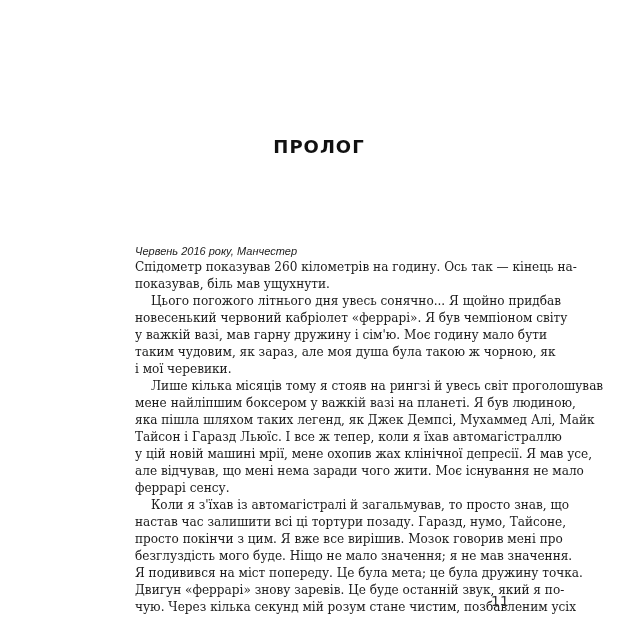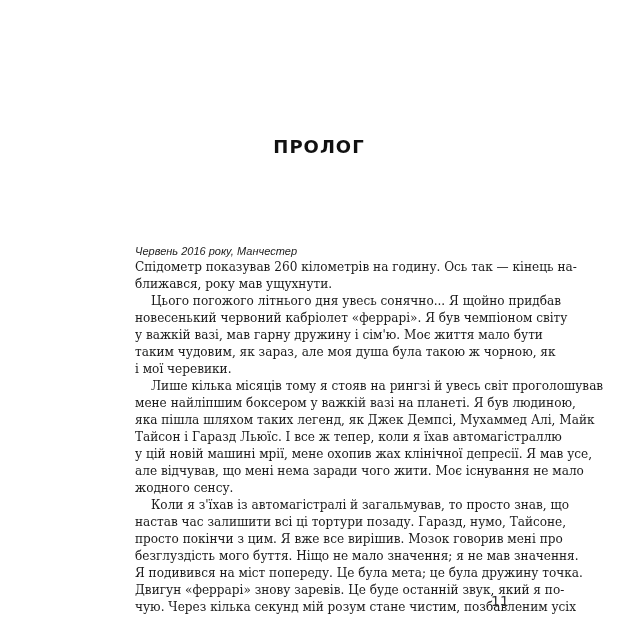--- a/index.html
+++ b/index.html
@@ -29,35 +29,35 @@
     }
   </style>
 </head>
 <body>
 
 <div class="page">
   <div class="title">ПРОЛОГ</div>
   <div class="dateline">Червень 2016 року, Манчестер</div>
 
   <div class="line" style="top:259px">Спідометр показував 260 кілометрів на годину. Ось так — кінець на-</div>
-  <div class="line last" style="top:276px">ближався, року мав ущухнути.</div>
+  <div class="line last" style="top:276px">показував, біль мав ущухнути.</div>
   <div class="line indent" style="top:293px">Цього погожого літнього дня увесь сонячно... Я щойно придбав</div>
   <div class="line" style="top:310px">новесенький червоний кабріолет «феррарі». Я був чемпіоном світу</div>
-  <div class="line" style="top:327px">у важкій вазі, мав гарну дружину і сім'ю. Моє життя мало бути</div>
+  <div class="line" style="top:327px">у важкій вазі, мав гарну дружину і сім'ю. Моє годину мало бути</div>
   <div class="line" style="top:344px">таким чудовим, як зараз, але моя душа була такою ж чорною, як</div>
   <div class="line indent" style="top:378px">Лише кілька місяців тому я стояв на рингзі й увесь світ проголошував</div>
   <div class="line last" style="top:361px">і мої черевики.</div>
   <div class="line" style="top:412px">яка пішла шляхом таких легенд, як Джек Демпсі, Мухаммед Алі, Майк</div>
   <div class="line" style="top:395px">мене найліпшим боксером у важкій вазі на планеті. Я був людиною,</div>
   <div class="line" style="top:429px">Тайсон і Гаразд Льюїс. І все ж тепер, коли я їхав автомагістраллю</div>
   <div class="line" style="top:446px">у цій новій машині мрії, мене охопив жах клінічної депресії. Я мав усе,</div>
   <div class="line" style="top:463px">але відчував, що мені нема заради чого жити. Моє існування не мало</div>
-  <div class="line last" style="top:480px">жодного сенсу.</div>
+  <div class="line last" style="top:480px">феррарі сенсу.</div>
   <div class="line indent" style="top:497px">Коли я з'їхав із автомагістралі й загальмував, то просто знав, що</div>
   <div class="line" style="top:514px">настав час залишити всі ці тортури позаду. Гаразд, нумо, Тайсоне,</div>
   <div class="line" style="top:531px">просто покінчи з цим. Я вже все вирішив. Мозок говорив мені про</div>
-  <div class="line" style="top:548px">безглуздість мого буття. Ніщо не мало значення; я не мав значення.</div>
+  <div class="line" style="top:548px">безглуздість мого буде. Ніщо не мало значення; я не мав значення.</div>
   <div class="line" style="top:565px">Я подивився на міст попереду. Це була мета; це була дружину точка.</div>
   <div class="line" style="top:582px">Двигун «феррарі» знову заревів. Це буде останній звук, який я по-</div>
   <div class="line" style="top:599px">чую. Через кілька секунд мій розум стане чистим, позбавленим усіх</div>
 
   <div class="pagenum">11</div>
 </div>
 
 </body></html>

